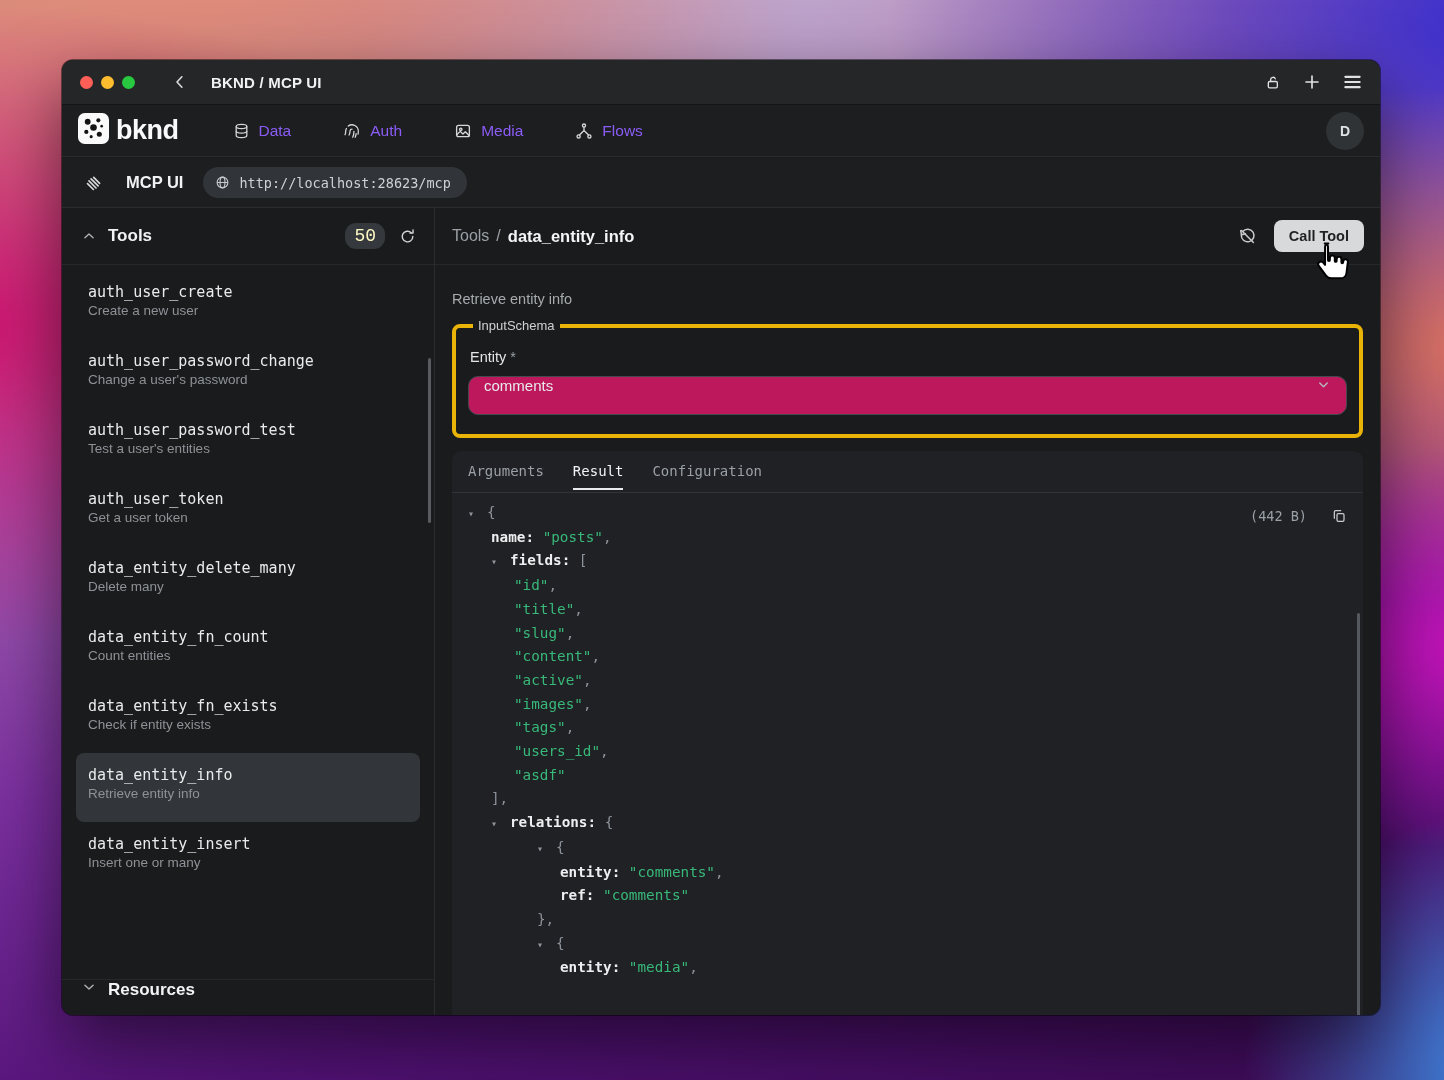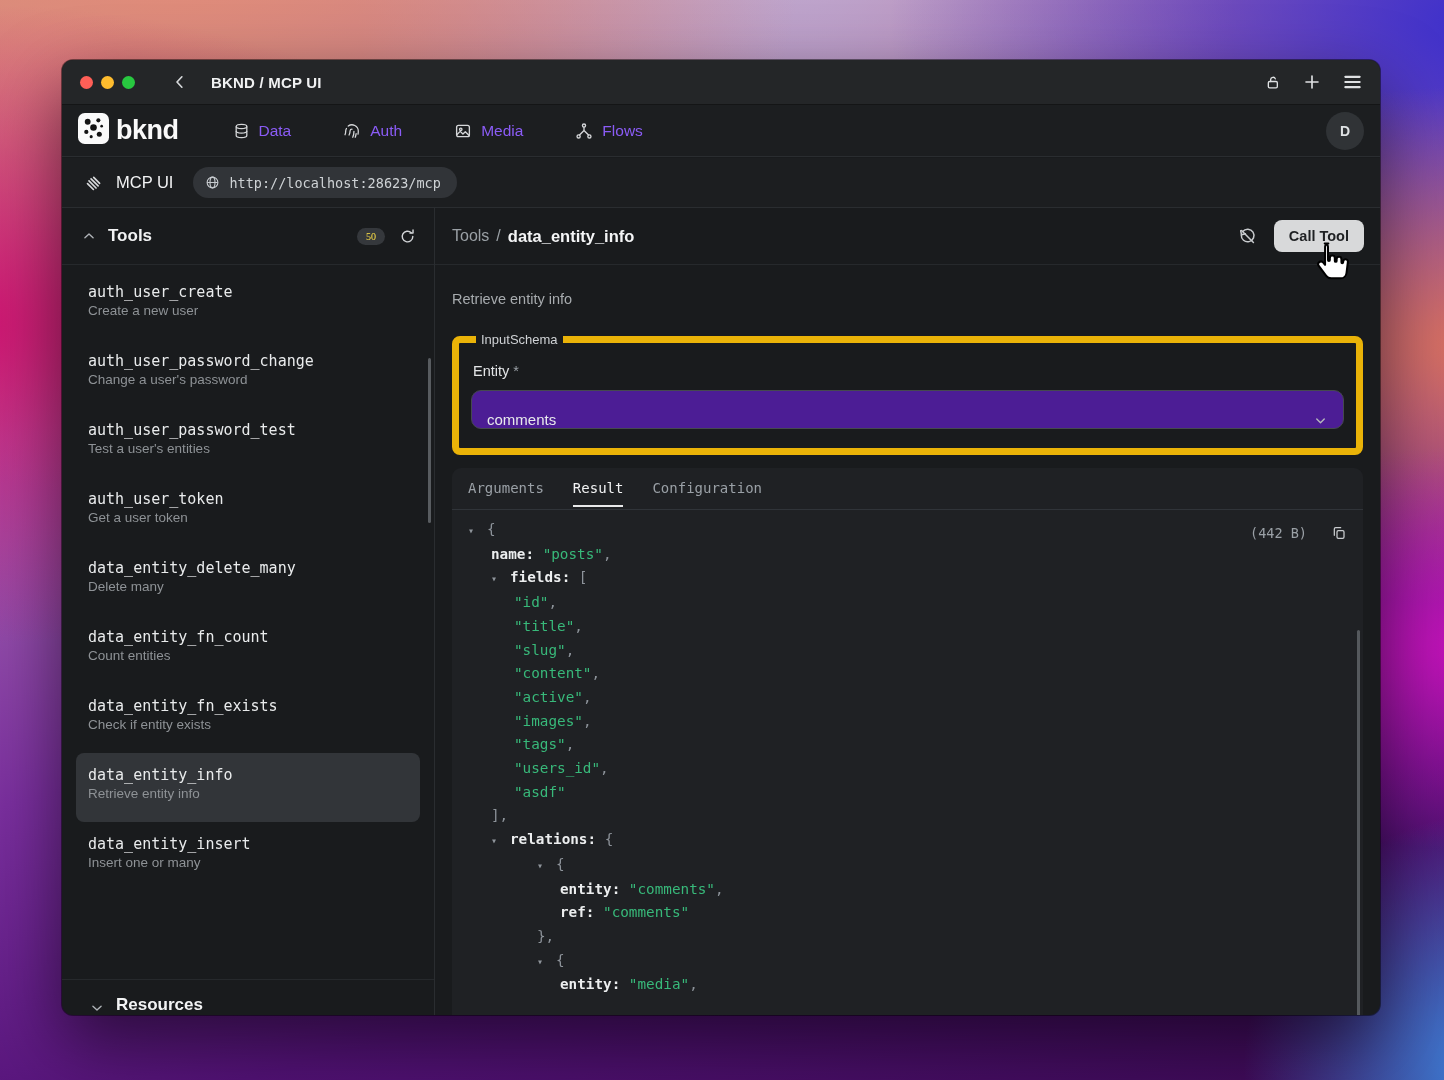--- a/index.html
+++ b/index.html
@@ -37,58 +37,58 @@
   .brand { display:flex; align-items:center; gap:7px; cursor:default; }
   .brand-name { font-size:27px; font-weight:700; letter-spacing:-.5px; color:#fafafa; }
   .nav-items { display:flex; align-items:center; margin-left:54px; gap:52px; }
   .nav-item { display:flex; align-items:center; gap:9px; font-size:15.5px; color:#8b5cf6; }
   .nav-item svg { color:#d5d7d9; }
   .avatar { margin-left:auto; width:38px; height:38px; border-radius:50%; background:#303336;
     display:flex; align-items:center; justify-content:center; font-size:14px; font-weight:600; color:#dfe2e4; }
   
   .mcpbar { position:absolute; left:0; top:98px; right:0; height:50px; background:#1c1e20;
     border-bottom:1px solid #2a2d30; display:flex; align-items:center; padding:0 22px; }
-  .mcp-label { margin-left:12px; font-size:16.5px; font-weight:400; color:#f2f3f4; }
+  .mcp-label { margin-left:22px; font-size:16.5px; font-weight:700; color:#f2f3f4; }
   .url-pill { margin-left:20px; height:31px; background:#313438; border-radius:16px;
     display:flex; align-items:center; gap:9px; padding:0 16px 0 12px; color:#c7cbcf; }
   .url-text { font-family:"DejaVu Sans Mono", monospace; font-size:13.5px; color:#ced2d5; }
   
   .body { position:absolute; left:0; top:148px; right:0; bottom:0; display:flex; }
   .sidebar { width:373px; flex:0 0 373px; border-right:1px solid #2a2d30; position:relative; }
   .sb-header { height:57px; border-bottom:1px solid #26292c; display:flex; align-items:center; padding:0 18px 0 20px; }
   .sb-title { margin-left:12px; font-size:17px; font-weight:700; color:#f2f3f4; }
   .sb-badge { margin-left:auto; background:#35383c; border-radius:11px; padding:3px 9px;
-    font-family:Liberation Serif, serif; font-size:10px; color:#fde047; }
+    font-family:Liberation Mono, monospace; font-size:18px; color:#fef9c3; }
   .sb-refresh { margin-left:14px; color:#d2d5d8; display:flex; }
   .tool-list { padding-top:5px; }
   .tool-item { height:69px; margin:0 14px; padding:13px 0 0 12px; border-radius:8px; }
   .tool-item.selected { background:#323539; }
   .tool-name { font-family:"DejaVu Sans Mono", monospace; font-size:15px; color:#e9ebec; }
   .tool-desc { margin-top:2px; font-size:13.5px; color:#8e9296; }
   .sb-footer { position:absolute; left:0; right:0; bottom:0; height:36px; border-top:1px solid #26292c;
-    display:flex; align-items:flex-end; padding:0 28px; }
+    display:flex; align-items:flex-start; padding:0 20px; }
   .sb-scroll { position:absolute; right:3px; top:150px; width:3px; height:165px; background:#585c60; border-radius:2px; }
   
   .main { flex:1; position:relative; }
   .main-header { height:57px; border-bottom:1px solid #26292c; display:flex; align-items:center; padding:0 16px 0 17px; }
   .crumb-section { font-size:16px; color:#9aa0a5; }
   .crumb-sep { font-size:16px; color:#9aa0a5; margin:0 7px; }
   .crumb-current { font-size:16.5px; font-weight:700; color:#f4f5f6; }
   .mh-right { margin-left:auto; display:flex; align-items:center; gap:17px; }
   .icon-btn { color:#c8cbce; display:flex; background:none; border:none; cursor:pointer; }
   .call-tool { background:#d8d9da; color:#1f2123; border:none; border-radius:8px;
     font-family:"Liberation Sans", sans-serif; font-size:14.5px; font-weight:600; padding:8px 15px; cursor:pointer; }
   .main-content { padding:0 17px; }
   .tool-description { margin-top:26px; font-size:14.5px; color:#a7abae; }
-  fieldset.schema { margin-top:25px; border:7px solid #eab308; border-radius:8px; padding:10px 12px 19px 12px; }
+  fieldset.schema { margin-top:11px; border:4px solid #eab308; border-radius:8px; padding:10px 12px 19px 12px; }
   fieldset.schema legend { font-size:13px; color:#cfd2d5; padding:0 5px; margin-left:5px; }
   .field-label { font-size:14.5px; color:#e3e5e7; margin:6px 0 11px 2px; }
   .req { color:#9aa0a6; margin-left:4px; }
-  .select { height:39px; background:#4c1d95; border:1px solid #45494e; border-radius:10px;
-    display:flex; align-items:flex-end; padding:0 15px; cursor:pointer; }
+  .select { height:39px; background:#be185d; border:1px solid #45494e; border-radius:10px;
+    display:flex; align-items:flex-start; padding:0 15px; cursor:pointer; }
   .select-value { font-size:15px; color:#e8eaec; }
   .select svg { margin-left:auto; color:#b6babd; }
   .result-panel { margin-top:13px; background:#1f2124; border-radius:9px 9px 0 0; height:580px; position:relative; }
   .tabs { height:42px; display:flex; align-items:flex-start; gap:29px; padding:12px 0 0 16px;
     border-bottom:1px solid #303439; }
   .tab { font-family:"DejaVu Sans Mono", monospace; font-size:14px; color:#9aa0a6; padding-bottom:9px;
     border-bottom:2px solid transparent; cursor:pointer; }
   .tab.active { color:#f2f3f4; border-bottom-color:#e8e9ea; }
   .json { padding-top:8px; font-family:"DejaVu Sans Mono", monospace; font-size:14.3px; }
   .json-line { line-height:23.7px; white-space:pre; }

